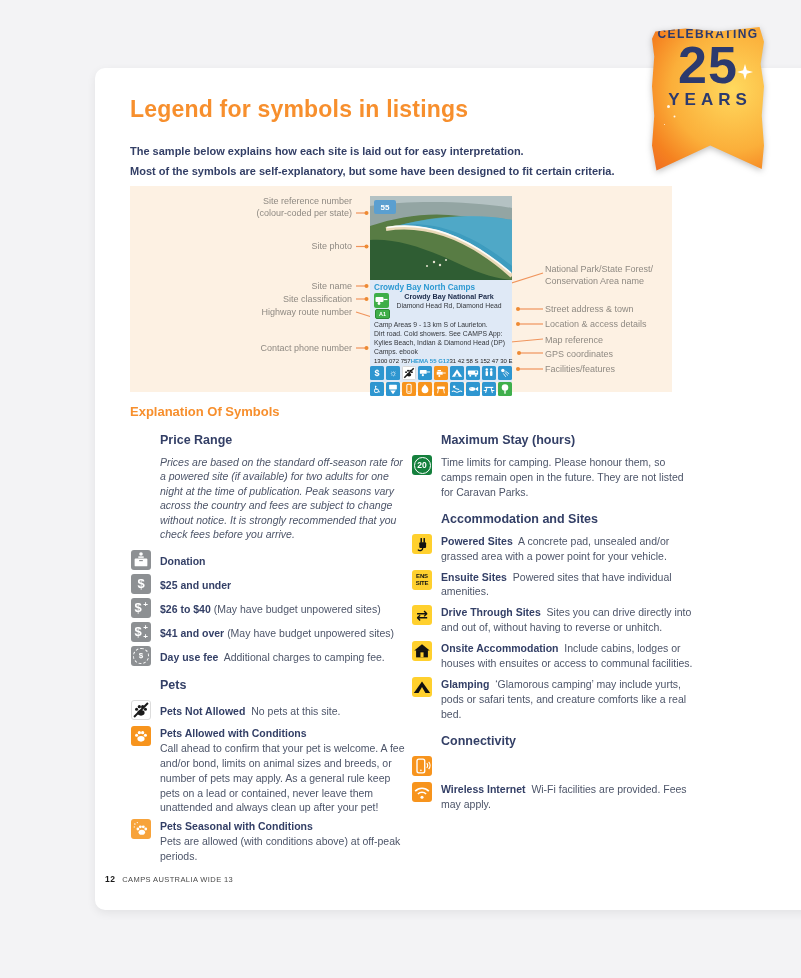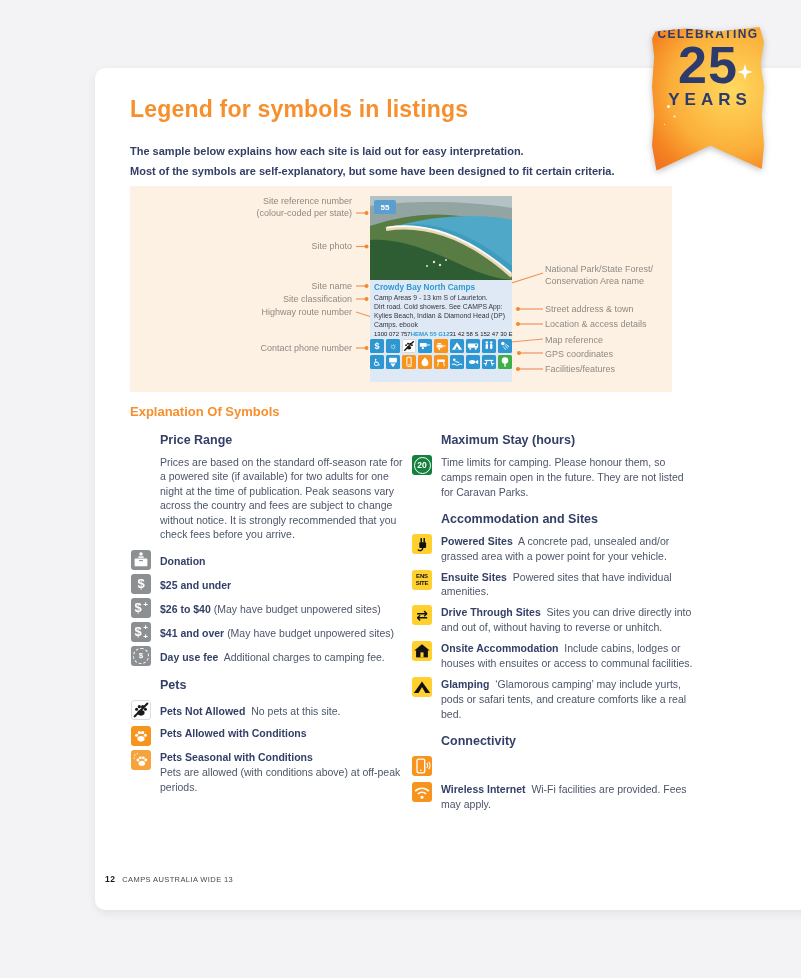--- a/index.html
+++ b/index.html
@@ -56,21 +56,21 @@
   .c-blue{background:#2e96d0;} .c-orange{background:#f7941d;} .c-green:{background:#3faf4c;}
   .c-green{background:#3faf4c;} .c-white{background:#fff;border:1px solid #d9d9d9;box-sizing:border-box;}
 
   
   .exph{position:absolute;left:35px;top:336px;margin:0;font-size:13px;font-weight:bold;color:#f78f2d;}
   .col{position:absolute;top:365px;}
   .col-l{left:36px;width:276px;}
   .col-r{left:317px;width:282px;}
   .col h3{font-size:12.5px;color:#333f66;margin:0 0 8px 29px;font-weight:bold;}
   .col h3.mt{margin-top:12px;}
-  .para{margin:0 0 8px 29px;font-size:10.5px;line-height:1.38;color:#4d5569;}
+  .para{margin:0 0 8px 29px;font-size:10.5px;line-height:1.38;color:#4d5569;font-style:italic;}
   .lrow{display:flex;margin-bottom:4px;}
   .ic{width:20px;height:20px;flex:0 0 20px;border-radius:3px;display:flex;align-items:center;
       justify-content:center;position:relative;color:#fff;}
   .ic svg{display:block;}
   .gray{background:#8d9093;} .orange{background:#f7941d;} .orange2{background:#f7a33b;}
   .yellow{background:#ffd02e;color:#111;} .green{background:#15803d;}
   .white{background:#fff;border:1px solid #dcdcdc;box-sizing:border-box;}
   .ch i{font-style:normal;font-weight:bold;font-size:13px;}
   .ch.off i{margin-right:6px;}
   .pp{position:absolute;font-style:normal;font-weight:bold;font-size:8px;right:3px;}
@@ -179,20 +179,36 @@
                 <circle cx="70" cy="69" r="1.2"></circle>
               <circle cx="76" cy="64" r="1"></circle>
                 <circle cx="57" cy="70" r="1"></circle>
             </g>
           </svg>
           <span class="ref">55</span>
         </div>
 
         <div class="lname">Crowdy Bay North Camps</div>
 
+        <div class="prow">
+          <div class="cls-col">
+            <span class="cls-ic">
+              <svg width="15" height="15" viewBox="0 0 15 15">
+                <rect x="1.5" y="4" width="8" height="5" rx="1" fill="#fff"></rect>
+                <circle cx="5" cy="10.5" r="1.4" fill="#fff"></circle>
+                <line x1="9.5" y1="6.5" x2="13.5" y2="6.5" stroke="#fff" stroke-width="1.2"></line>
+              </svg>
+            </span>
+            <span class="route">A1</span>
+          </div>
+          <div class="ptx">
+            <div class="park">Crowdy Bay National Park</div>
+            <div class="addr">Diamond Head Rd, Diamond Head</div>
+          </div>
+        </div>
 
         <div class="det">
           <div>Camp Areas 9 - 13 km S of Laurieton.</div>
           <div>Dirt road. Cold showers. See CAMPS App:</div>
           <div>Kylies Beach, Indian &amp; Diamond Head (DP)</div>
           <div>Camps. ebook</div>
         </div>
 
         <div class="inforow">
           <span>1300 072 757</span>
@@ -411,20 +427,21 @@
                 <ellipse cx="11" cy="14.5" rx="4.4" ry="3.4"></ellipse>
                 <circle cx="5.6" cy="10" r="1.9"></circle>
                 <circle cx="9" cy="7" r="2"></circle>
                 <circle cx="13" cy="7" r="2"></circle>
                 <circle cx="16.4" cy="10" r="1.9"></circle>
               </g>
             </svg>
         </span>
         <div class="tx">
           <div class="b">Pets Allowed with Conditions</div>
+          <div>Call ahead to confirm that your pet is welcome. A fee and/or bond, limits on animal sizes and breeds, or number of pets may apply. As a general rule keep pets on a lead or contained, never leave them unattended and always clean up after your pet!</div>
         </div>
       </div>
 
       <div class="lrow" style="margin-top:4px">
         <span class="ic orange2">
           <svg width="18" height="18" viewBox="0 0 22 22">
               <g fill="#fff">
                 <ellipse cx="12" cy="15" rx="4" ry="3.1"></ellipse>
                 <circle cx="7.2" cy="11" r="1.7"></circle>
                 <circle cx="10.2" cy="8.4" r="1.8"></circle>

